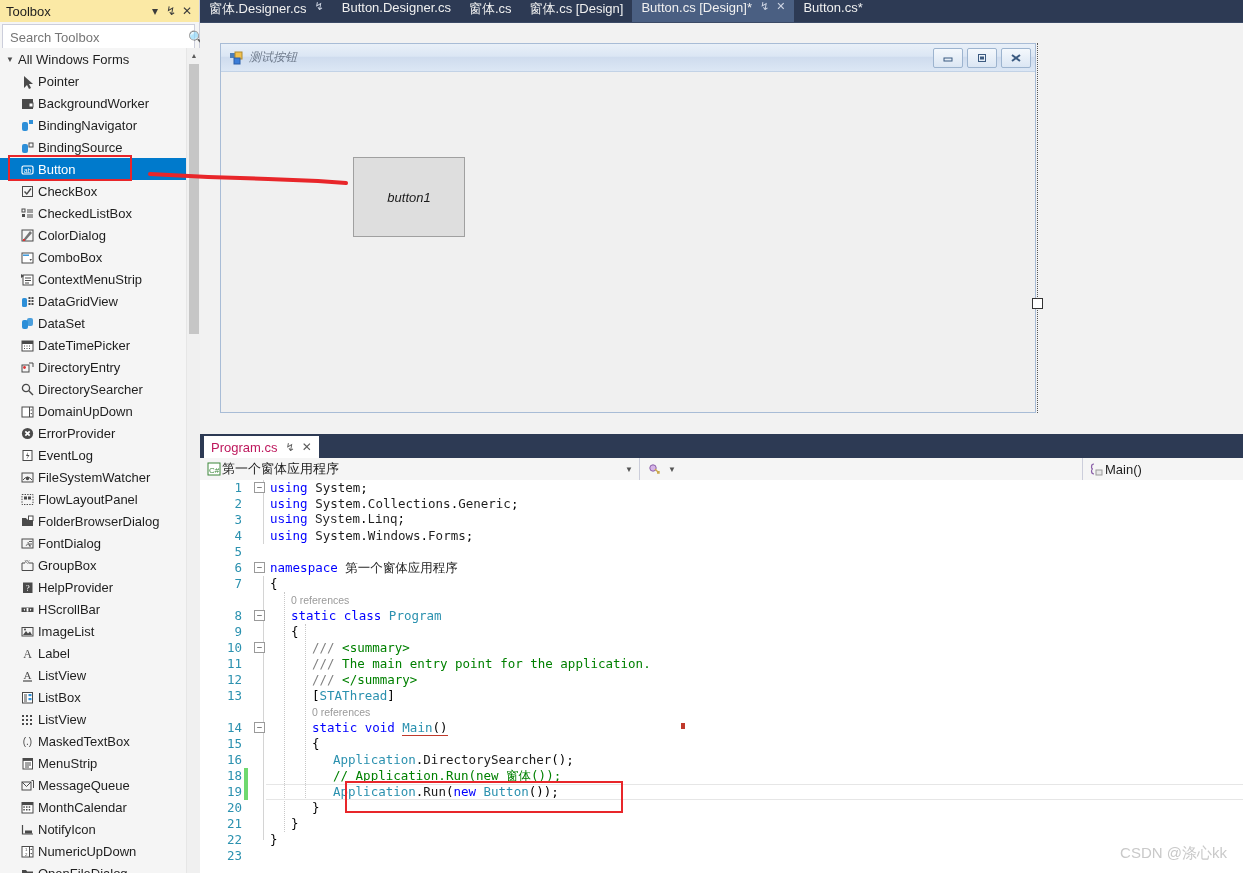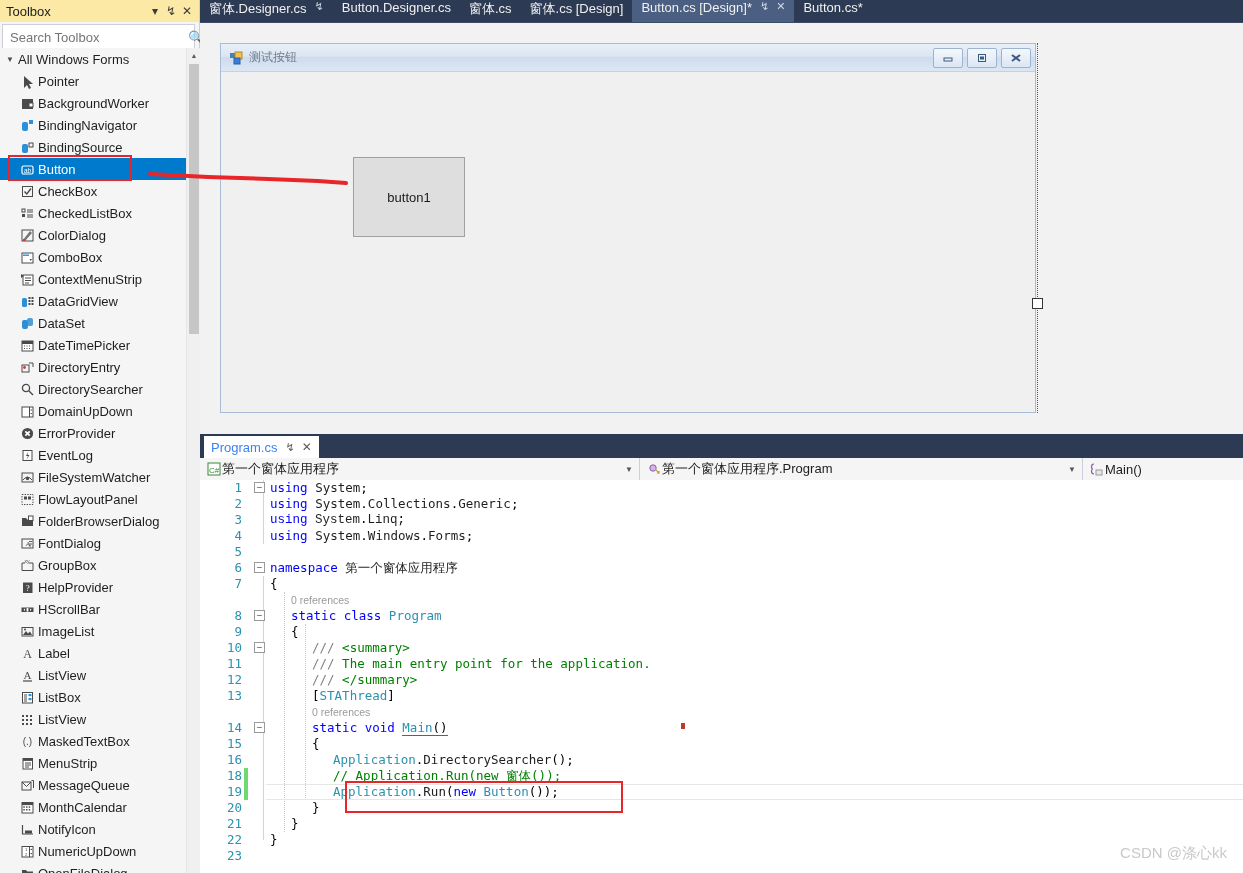--- a/index.html
+++ b/index.html
@@ -54,21 +54,21 @@
             display:flex;align-items:stretch;}
   .dtab{display:flex;padding:0 9px;font-size:13px;color:#f0f0f0;
         white-space:nowrap;height:22px;box-sizing:border-box;}
   .dtab.active{background:#4a5f82;}
   .dtab .tbtn{font-size:11px;color:#cfd6e4;margin-left:7px;}
   .dtab .pin{font-size:11px;color:#cfd6e4;margin-left:8px;}
   #tabstrip-filler{flex:1;background:#2d3a54;}
 
   
   #designer-host{position:absolute;left:0;top:22px;width:1043px;height:412px;background:#f2f2f2;
-                 border-top:1px solid #3b4a66;}
+                 border-top:1px solid #3b4a66;font-style:italic;}
   #form-window{position:absolute;left:20px;top:20px;width:816px;height:370px;
                background:#f0f0f0;border:1px solid #a8bcd6;box-sizing:border-box;}
   #form-caption{height:28px;
                 background:linear-gradient(to bottom,#e9f0f8 0%,#dbe6f4 45%,#cfdcee 50%,#dce7f5 100%);
                 display:flex;align-items:center;padding:0 4px 0 8px;box-sizing:border-box;
                 border-bottom:1px solid #c2d2e6;}
   #form-title{font-size:12px;color:#6f7b8c;margin-left:6px;}
   #form-icon{width:14px;height:14px;position:relative;}
   .caption-btns{margin-left:auto;display:flex;gap:4px;}
   .cap-btn{width:28px;height:18px;border:1px solid #9db4cf;border-radius:2px;
@@ -84,21 +84,21 @@
                  border-left:1px dotted #555;}
   #designer-grip{position:absolute;left:832px;top:275px;width:11px;height:11px;
                  background:#fff;border:1px solid #333;box-sizing:border-box;}
   #designer-rail{position:absolute;left:819px;top:20px;width:13px;height:370px;background:#d4e2f0;}
 
   
   #codewin{position:absolute;left:0;top:434px;width:1043px;height:439px;background:#fff;}
   #code-tabstrip{position:absolute;left:0;top:0;width:1043px;height:24px;background:#2d3a54;}
   #code-tab{position:absolute;left:4px;top:2px;height:22px;background:#fff;
             display:flex;align-items:center;padding:0 7px;box-sizing:border-box;}
-  #code-tab .lbl{font-size:13px;color:#3b82f6;}
+  #code-tab .lbl{font-size:13px;color:#be185d;}
   #code-tab .pin{font-size:11px;color:#5a5a5a;margin-left:8px;}
   #code-tab .close{font-size:12px;color:#5a5a5a;margin-left:7px;}
   #navbar{position:absolute;left:0;top:24px;width:1043px;height:22px;background:#f5f5f5;
           border-bottom:1px solid #cccedb;display:flex;align-items:stretch;}
   .navsel{display:flex;align-items:center;border-right:1px solid #cccedb;
           padding:0 4px 0 5px;box-sizing:border-box;font-size:13px;color:#1e1e1e;
           background:#f5f5f5;white-space:nowrap;}
   .navsel .txt{flex:1;}
   .navsel .arr{font-size:8px;color:#555;margin-left:6px;padding-right:2px;}
   #navsel1{width:440px;}
@@ -631,21 +631,20 @@
         <span class="txt">第一个窗体应用程序</span>
         <span class="arr">▼</span>
       </div>
       <div class="navsel" id="navsel2">
         <span class="nav-ico">
           <svg width="14" height="14" viewBox="0 0 14 14">
             <circle cx="6" cy="6" r="3.2" fill="#d6b4e8" stroke="#8a5fa8"></circle>
             <path d="M8 7 L12 11 M10 11 L12 11 L12 9" stroke="#caa84a" stroke-width="1.4" fill="none"></path>
           </svg>
         </span>
-        <span class="txt">第一个窗体应用程序.Program</span>
         <span class="arr">▼</span>
       </div>
       <div class="navsel" id="navsel3">
         <span class="nav-ico">
           <svg width="14" height="14" viewBox="0 0 14 14">
             <path d="M4 2 Q1.5 2 1.5 5 Q1.5 7 3 7 Q1.5 7 1.5 9 Q1.5 12 4 12" stroke="#8a5fa8" fill="none" stroke-width="1.2"></path>
             <rect x="6" y="8" width="6" height="5" fill="#e8e8e8" stroke="#9a9a9a"></rect>
           </svg>
         </span>
         <span class="txt">Main()</span>

